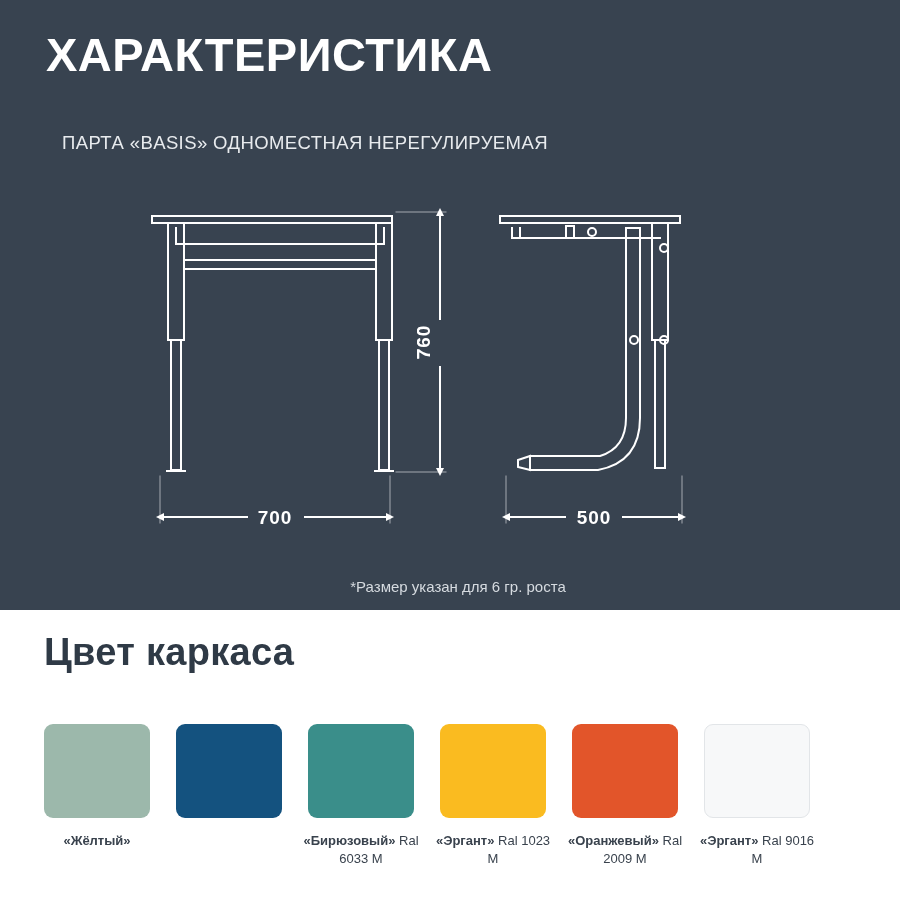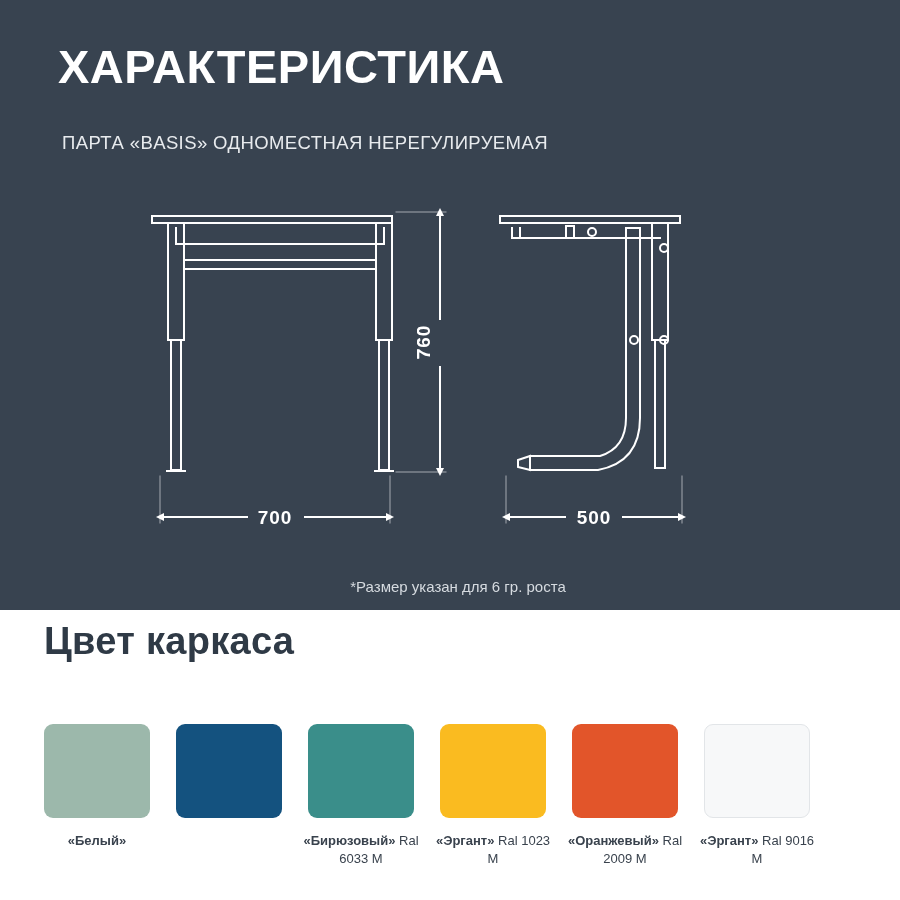--- a/index.html
+++ b/index.html
@@ -29,21 +29,21 @@
   }
   .spec-title {
     position: absolute;
     left: 46px;
     top: 30px;
     font-size: 47px;
     font-weight: bold;
     color: #ffffff;
     letter-spacing: 0.5px;
     line-height: 1.05;
-    margin: 12px;
+    margin: 0;
   }
   .spec-subtitle {
     position: absolute;
     left: 48px;
     top: 118px;
     font-size: 18.5px;
     font-weight: 500;
     color: #e8ebee;
     letter-spacing: 0.4px;
     margin: 14px;
@@ -69,21 +69,21 @@
   .color-section {
     position: relative;
     width: 900px;
     height: 290px;
     background: #ffffff;
     box-sizing: border-box;
   }
   .color-title {
     position: absolute;
     left: 44px;
-    top: 10px;
+    top: 21px;
     font-size: 38px;
     font-weight: bold;
     color: #2f3a46;
     margin: 0;
     letter-spacing: 0.3px;
   }
   .swatch-row {
     position: absolute;
     left: 44px;
     top: 114px;
@@ -231,21 +231,21 @@
   </section>
 
   <section class="color-section">
     <h2 class="color-title">Цвет каркаса</h2>
 
     <div class="swatch-row">
 
       <div class="swatch-cell">
         <div class="swatch-chip" id="chip0" style="background: rgb(156, 184, 171);"></div>
         <div class="swatch-label">
-          <b>«Белый»</b>
+          <b>«Жёлтый»</b>
           <span></span>
         </div>
       </div>
 
       <div class="swatch-cell">
         <div class="swatch-chip" id="chip1" style="background: rgb(20, 82, 127);"></div>
       </div>
 
       <div class="swatch-cell">
         <div class="swatch-chip" id="chip2" style="background: rgb(58, 142, 138);"></div>

